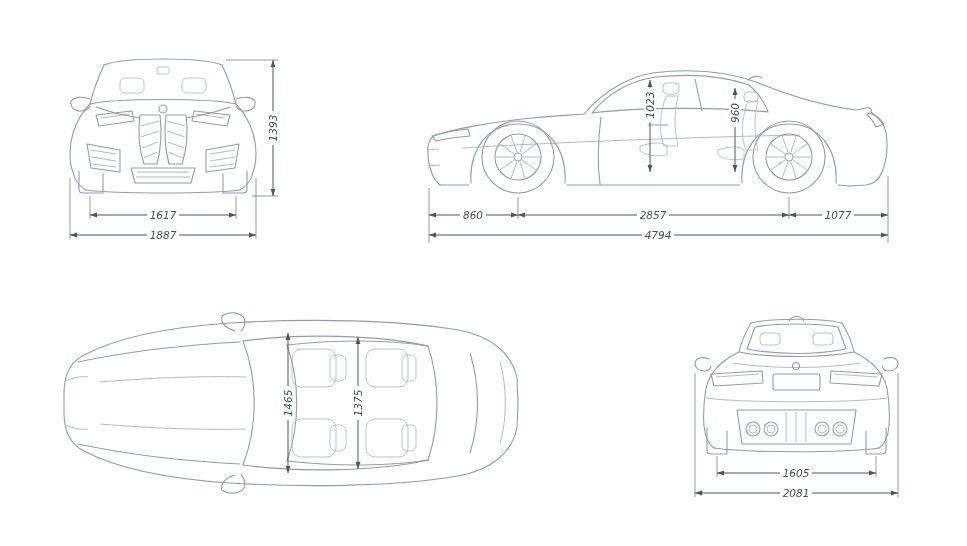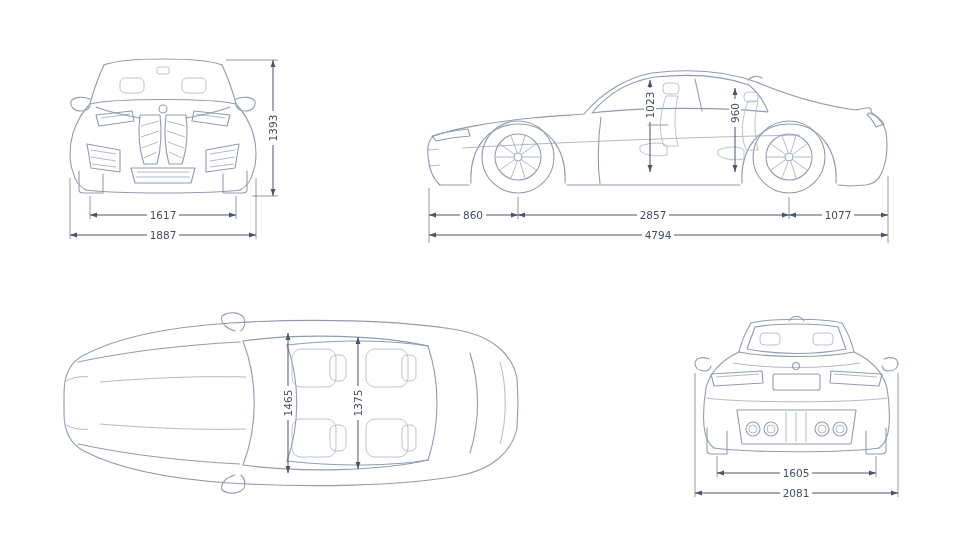--- a/index.html
+++ b/index.html
@@ -4,21 +4,21 @@
 <style>
   :root{
     --car:#939cae;
     --ghost:#b4bbc9;
     --dim:#4c5466;
     --txt:#454d60;
     --bg:#ffffff;
   }
   html,body{margin:0;padding:0;background:var(--bg);}
   .stage{position:relative;width:967px;height:546px;background:var(--bg);overflow:hidden;
-         font-family:"DejaVu Sans", sans-serif;}
+         font-family:"DejaVu Sans", sans-serif;font-style:italic;}
   svg{position:absolute;left:0;top:0;}
   .car{stroke:var(--car);fill:none;stroke-width:1.1;stroke-linecap:round;stroke-linejoin:round;}
   .hatch{stroke:var(--car);fill:none;stroke-width:0.7;}
   .ghost{stroke:var(--ghost);fill:none;stroke-width:0.9;stroke-linejoin:round;}
   .dimline{stroke:var(--dim);stroke-width:1;fill:none;}
   .ext{stroke:var(--dim);stroke-width:0.7;opacity:0.85;fill:none;}
   .lblbg{fill:#ffffff;stroke:none;}
   .lbl{fill:var(--txt);font-size:10.5px;text-anchor:middle;font-family:"DejaVu Sans",sans-serif;}
 </style>
 </head>

